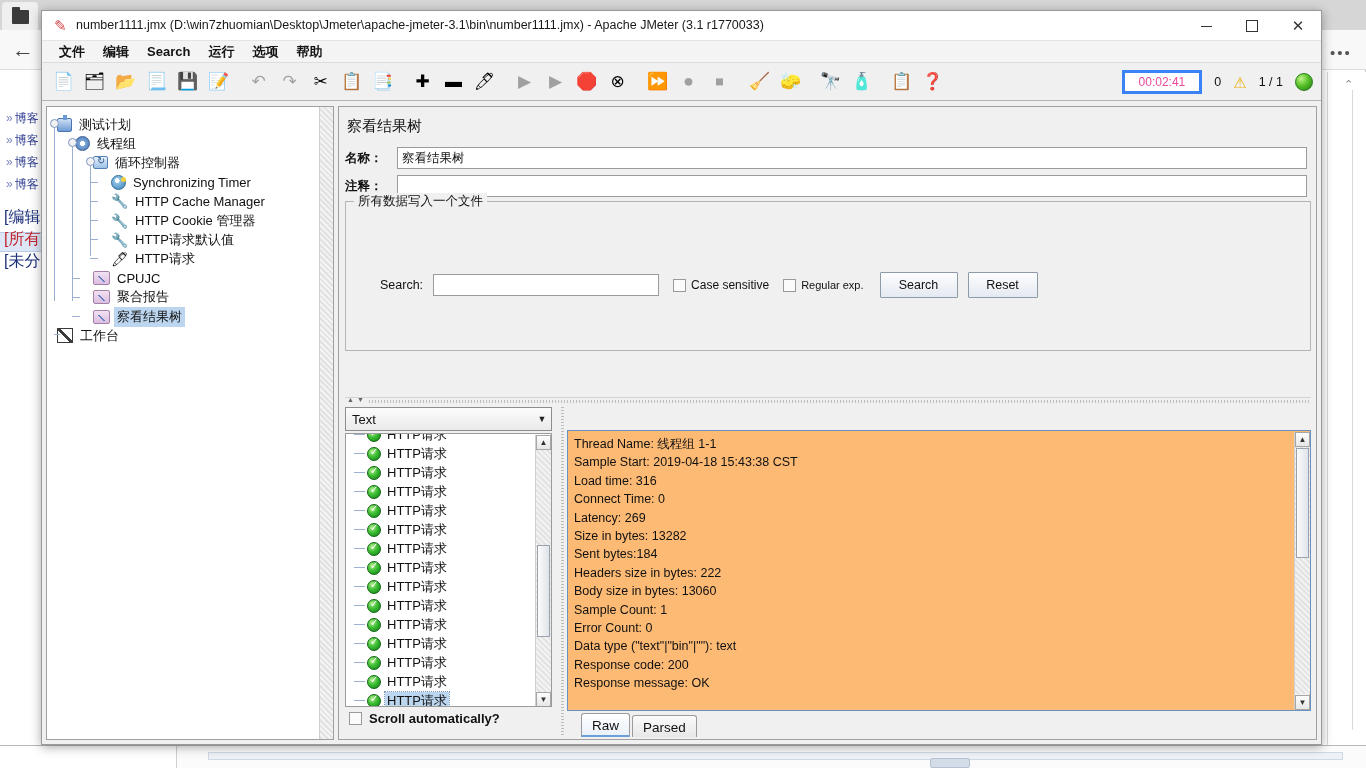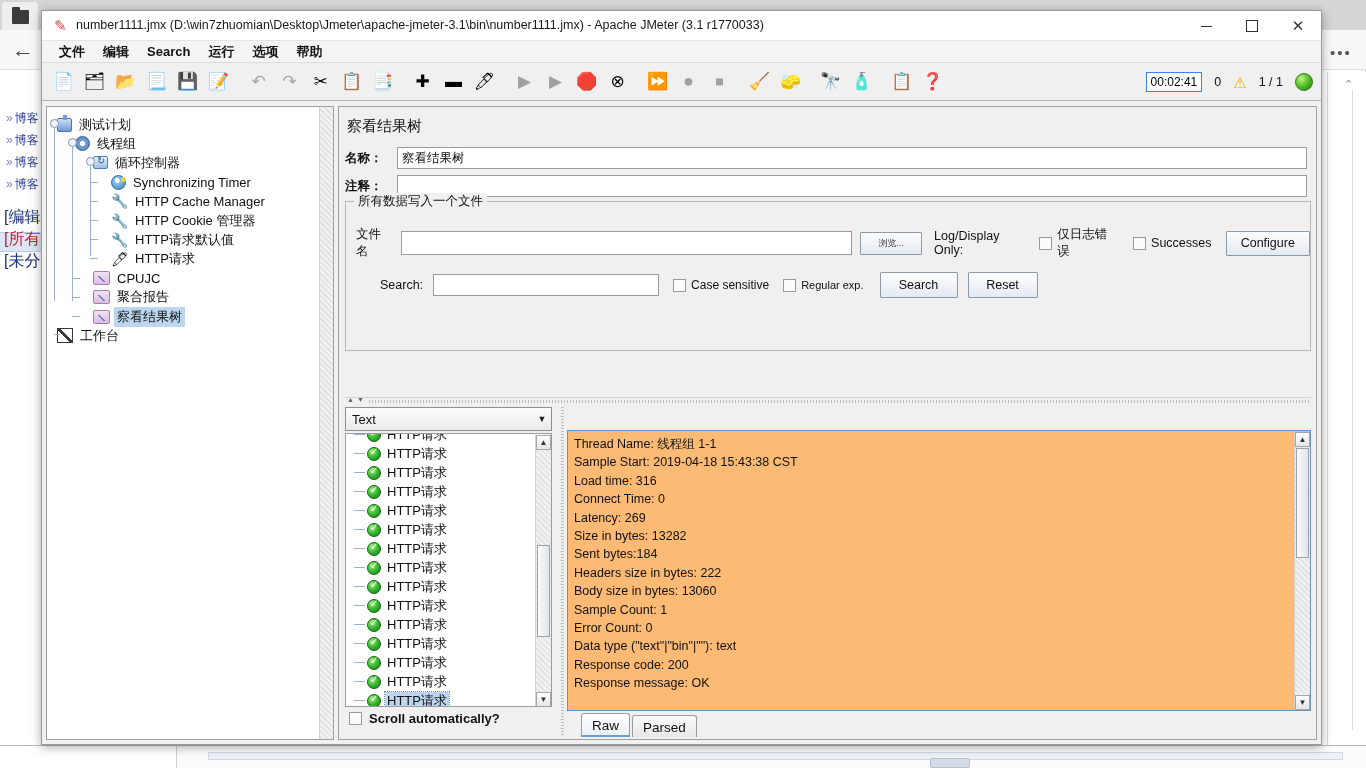--- a/index.html
+++ b/index.html
@@ -145,22 +145,22 @@
     position: relative;
   }
   .tb-btn .g { font-size: 17px; line-height: 1; }
   .tb-btn.dim .g { opacity: 0.33; }
 
   .tb-status {
     position: absolute; right: 8px; top: 5px; height: 28px;
     display: flex; align-items: center; gap: 12px;
   }
   .timer-box {
-    border: 1px solid #3b82f6; background: #ffffff; padding: 2px 4px;
-    font-size: 12px; color: #000000; font-family: "Liberation Sans", sans-serif;
+    border: 3px solid #3b82f6; background: #ffffff; padding: 2px 14px;
+    font-size: 12px; color: #ec4899; font-family: "Liberation Sans", sans-serif;
   }
   .warn-count { font-size: 12.5px; color: #111; }
   .warn-tri { font-size: 15px; line-height: 1; color: #e8b10a; }
   .thread-count { font-size: 12.5px; color: #111; }
   .run-led {
     width: 18px; height: 18px; border-radius: 50%;
     background: radial-gradient(circle at 33% 30%, #c0f38a 0%, #58c22a 45%, #1e7b12 100%);
     border: 1px solid #2c7f1c;
   }
 
@@ -627,35 +627,20 @@
         </div>
 
         <div class="field-row" style="top:68px; width:966px;">
           <div class="field-label">注释：</div>
           <input class="field-input" style="width: 910px;" value="">
         </div>
 
         <div class="groupbox">
           <div class="group-legend">所有数据写入一个文件</div>
 
-          <div style="position:absolute; left:10px; top:24px; display:flex; align-items:center; gap:8px;">
-            <span style="font-size:12.5px;color:#111;">文件名</span>
-            <input class="field-input" style="width: 455px; height: 24px;" value="">
-            <button class="btn small" style="width:62px;height:23px;">浏览...</button>
-            <span style="font-size:12.5px;color:#111;margin-left:4px;">Log/Display Only:</span>
-            <span class="chkwrap">
-              <span class="chk"></span>
-              <span>仅日志错误</span>
-            </span>
-            <span class="chkwrap" style="margin-left:6px;">
-              <span class="chk"></span>
-              <span>Successes</span>
-            </span>
-            <button class="btn" style="width:85px;height:25px;margin-left:6px;">Configure</button>
-          </div>
 
           <div style="position:absolute; left:34px; top:70px; display:flex; align-items:center; gap:10px;">
             <span style="font-size:12.5px;color:#111;">Search:</span>
             <input class="field-input" style="width: 226px; height: 22px;" value="">
             <span class="chkwrap" style="margin-left:4px;">
               <span class="chk"></span>
               <span style="font-size:12px;">Case sensitive</span>
             </span>
             <span class="chkwrap" style="margin-left:4px;">
               <span class="chk"></span>

